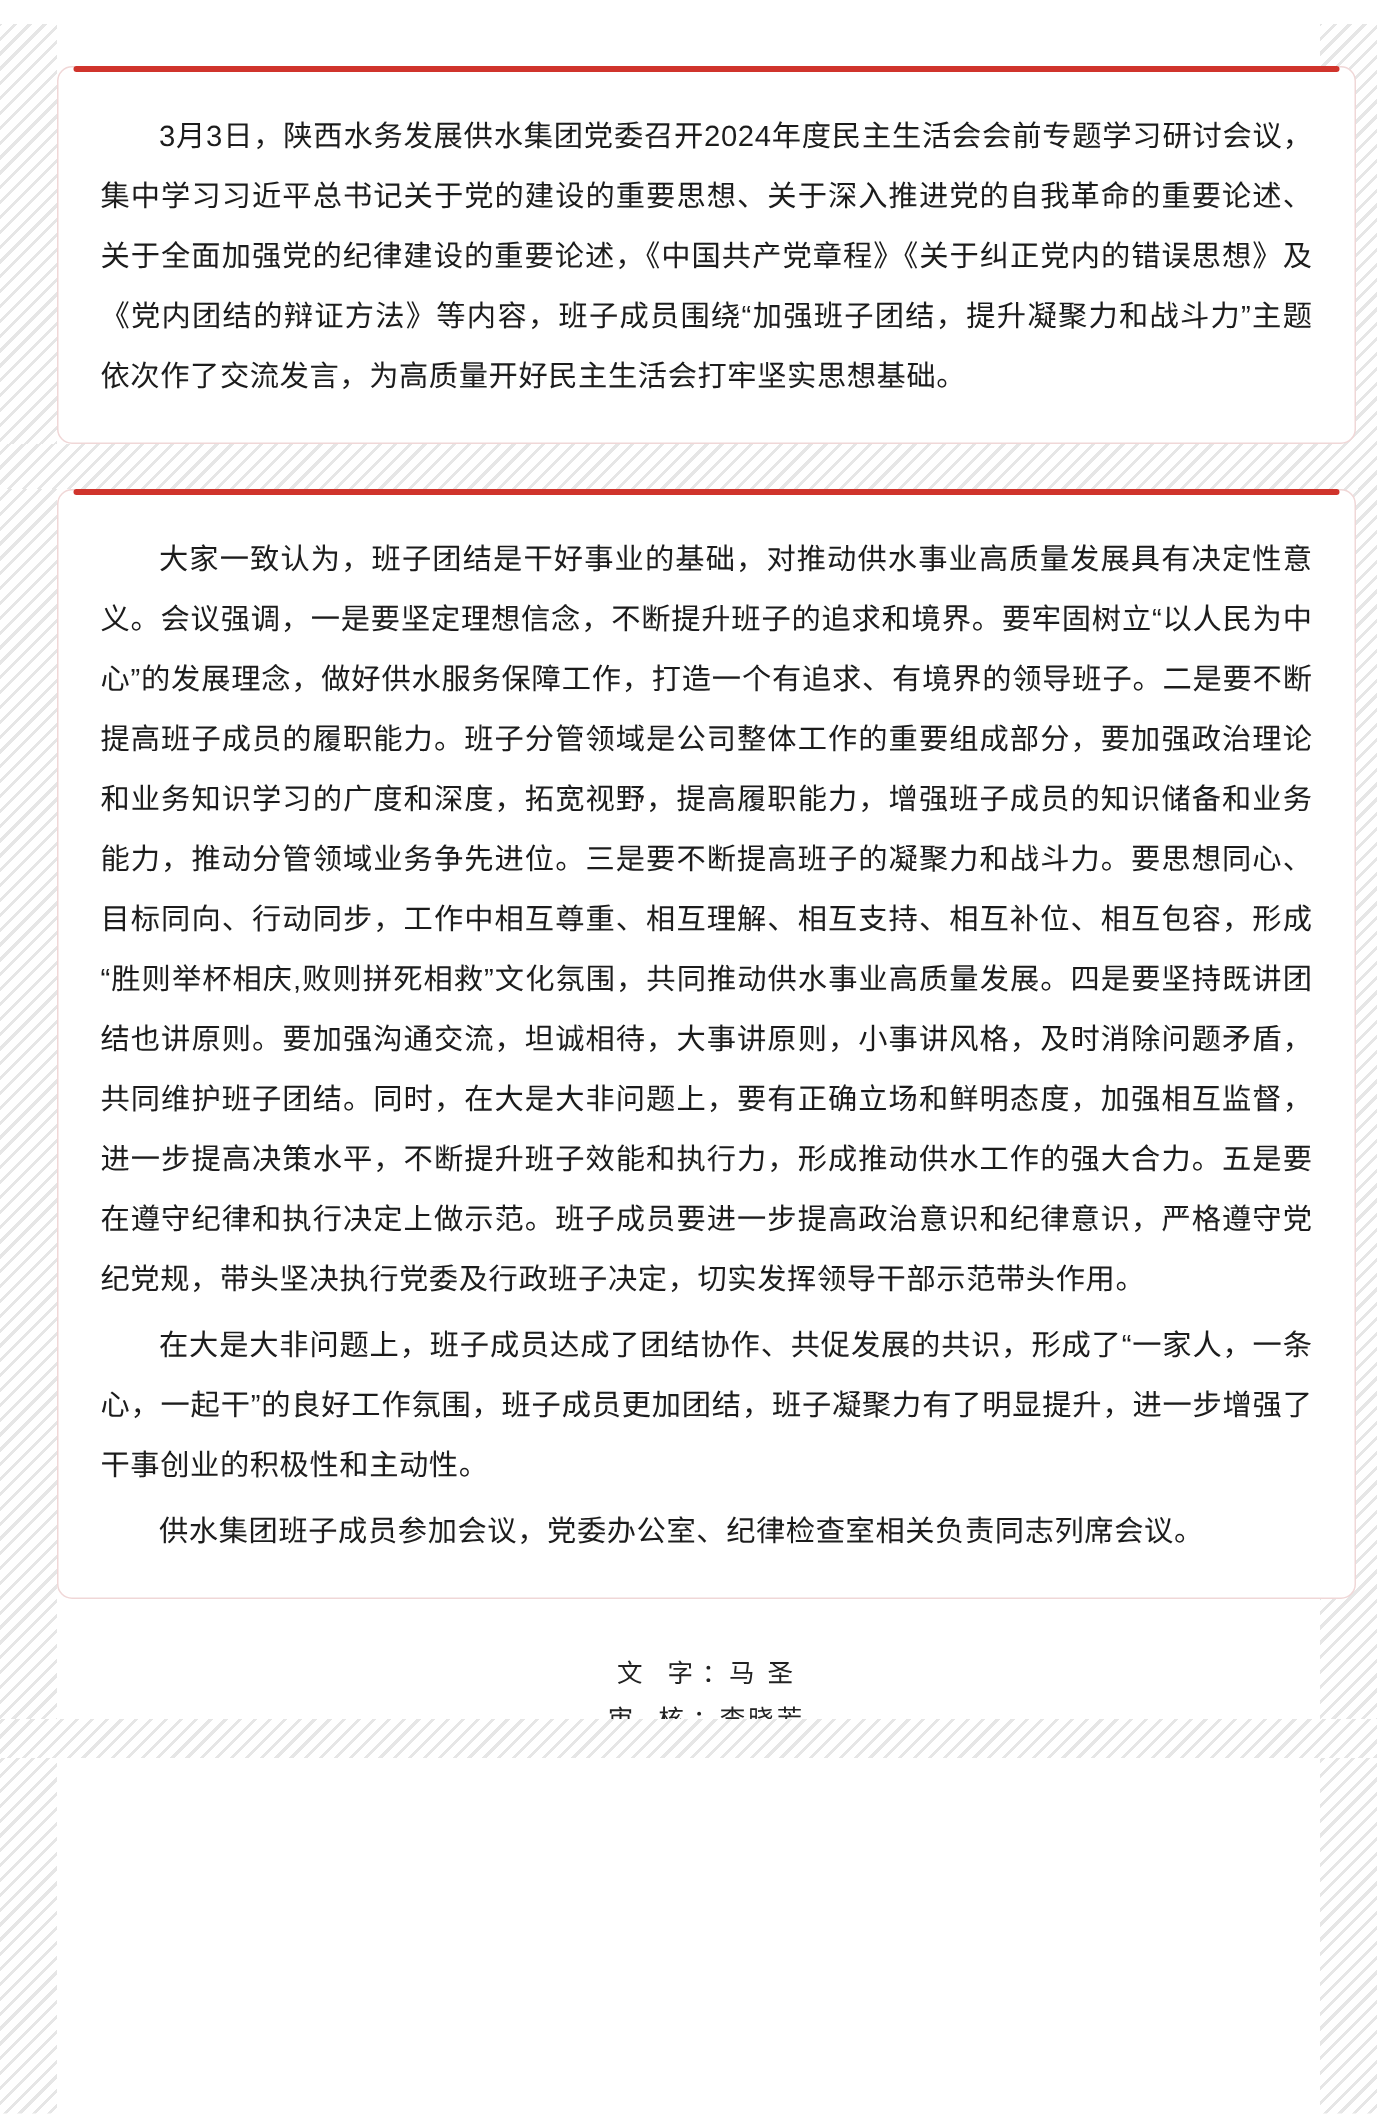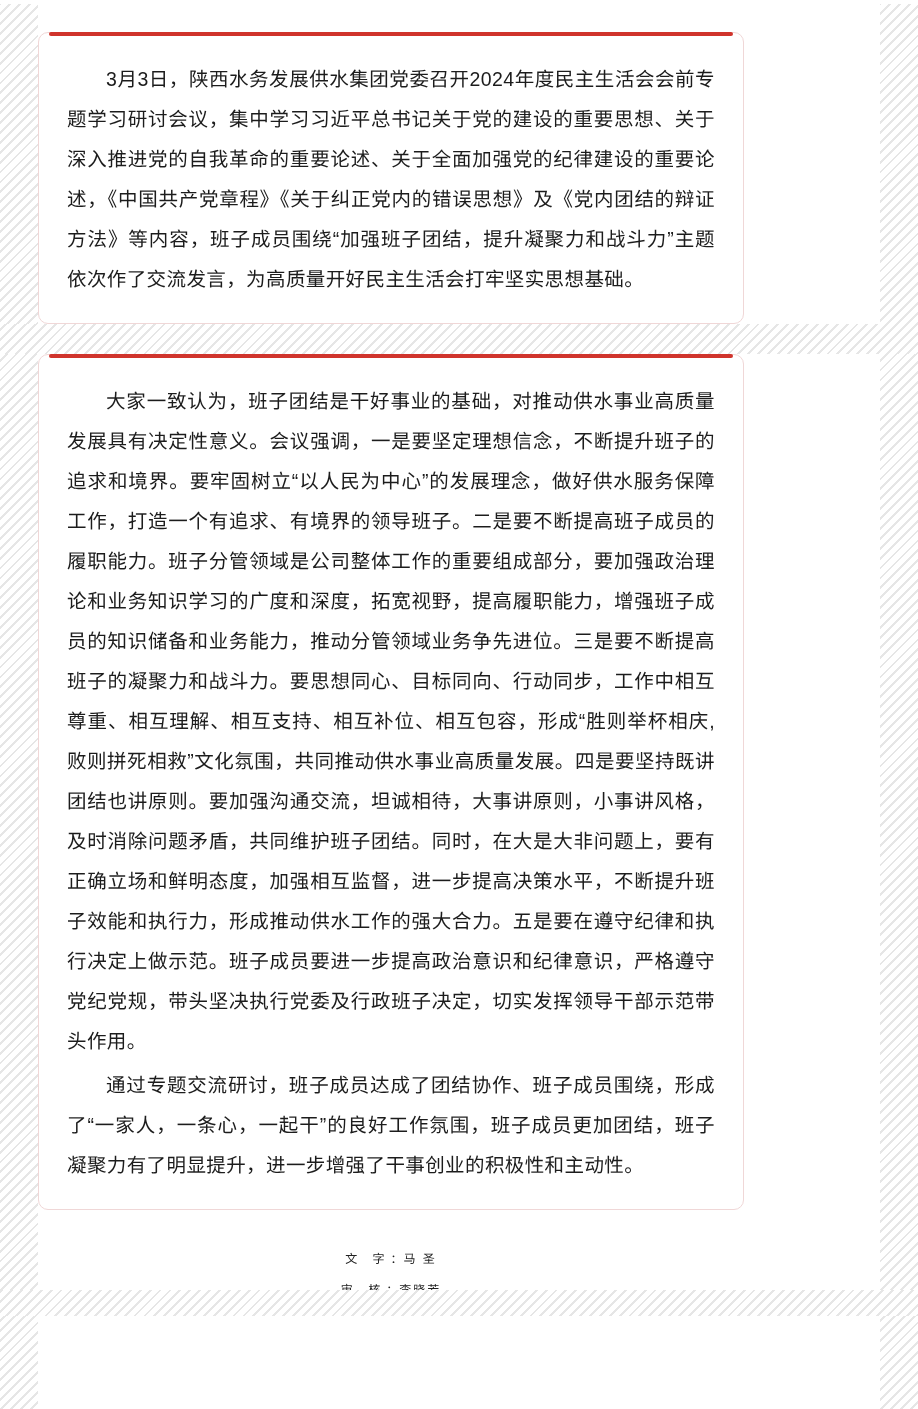--- a/index.html
+++ b/index.html
@@ -38,22 +38,22 @@
     position: absolute;
     top: 0;
     width: 38px;
     height: 1409px;
   }
   .edge-bar.left { left: 0; }
   .edge-bar.right { right: 0; }
 
   .content {
     position: relative;
-    margin: 4px 38px;
-    width: 706px;
+    margin: 16px 38px;
+    width: 866px;
     box-sizing: border-box;
   }
 
   
   .card {
     position: relative;
     background: #ffffff;
     border: 1px solid #f0d7d7;
     border-radius: 10px;
     box-sizing: border-box;
@@ -94,21 +94,21 @@
 
   .card-1-wrap { padding-top: 28px; }
 
   
   .credits {
     margin-top: 34px;
     padding-bottom: 10px;
     text-align: center;
   }
   .credit-line {
-    font-size: 12px;
+    font-size: 17px;
     line-height: 31px;
     color: #222222;
     letter-spacing: 1px;
   }
   .credit-label {
     letter-spacing: 6px;
   }
   .credit-name {
     letter-spacing: 2px;
   }
@@ -139,21 +139,22 @@
         </div>
       </section>
     </div>
 
     <div class="gap-hatch hatch"></div>
 
     <section class="card">
       <div class="topline"></div>
       <div class="card-inner">
         <p class="para">大家一致认为，班子团结是干好事业的基础，对推动供水事业高质量发展具有决定性意义。会议强调，一是要坚定理想信念，不断提升班子的追求和境界。要牢固树立“以人民为中心”的发展理念，做好供水服务保障工作，打造一个有追求、有境界的领导班子。二是要不断提高班子成员的履职能力。班子分管领域是公司整体工作的重要组成部分，要加强政治理论和业务知识学习的广度和深度，拓宽视野，提高履职能力，增强班子成员的知识储备和业务能力，推动分管领域业务争先进位。三是要不断提高班子的凝聚力和战斗力。要思想同心、目标同向、行动同步，工作中相互尊重、相互理解、相互支持、相互补位、相互包容，形成“胜则举杯相庆,败则拼死相救”文化氛围，共同推动供水事业高质量发展。四是要坚持既讲团结也讲原则。要加强沟通交流，坦诚相待，大事讲原则，小事讲风格，及时消除问题矛盾，共同维护班子团结。同时，在大是大非问题上，要有正确立场和鲜明态度，加强相互监督，进一步提高决策水平，不断提升班子效能和执行力，形成推动供水工作的强大合力。五是要在遵守纪律和执行决定上做示范。班子成员要进一步提高政治意识和纪律意识，严格遵守党纪党规，带头坚决执行党委及行政班子决定，切实发挥领导干部示范带头作用。</p>
-        <p class="para">通过专题交流研讨，班子成员达成了团结协作、班子成员围绕，形成了“一家人，一条心，一起干”的良好工作氛围，班子成员更加团结，班子凝聚力有了明显提升，进一步增强了干事创业的积极性和主动性。</p>
+        <p class="para">在大是大非问题上，班子成员达成了团结协作、共促发展的共识，形成了“一家人，一条心，一起干”的良好工作氛围，班子成员更加团结，班子凝聚力有了明显提升，进一步增强了干事创业的积极性和主动性。</p>
+        <p class="para">供水集团班子成员参加会议，党委办公室、纪律检查室相关负责同志列席会议。</p>
       </div>
     </section>
 
     <div class="credits">
       <div class="credit-line">
         <span class="credit-label">文 字</span><span class="credit-sep">：</span><span class="credit-name">马 圣</span>
       </div>
       <div class="credit-line">
         <span class="credit-label">审 核</span><span class="credit-sep">：</span><span class="credit-name">李晓芳</span>
       </div>

